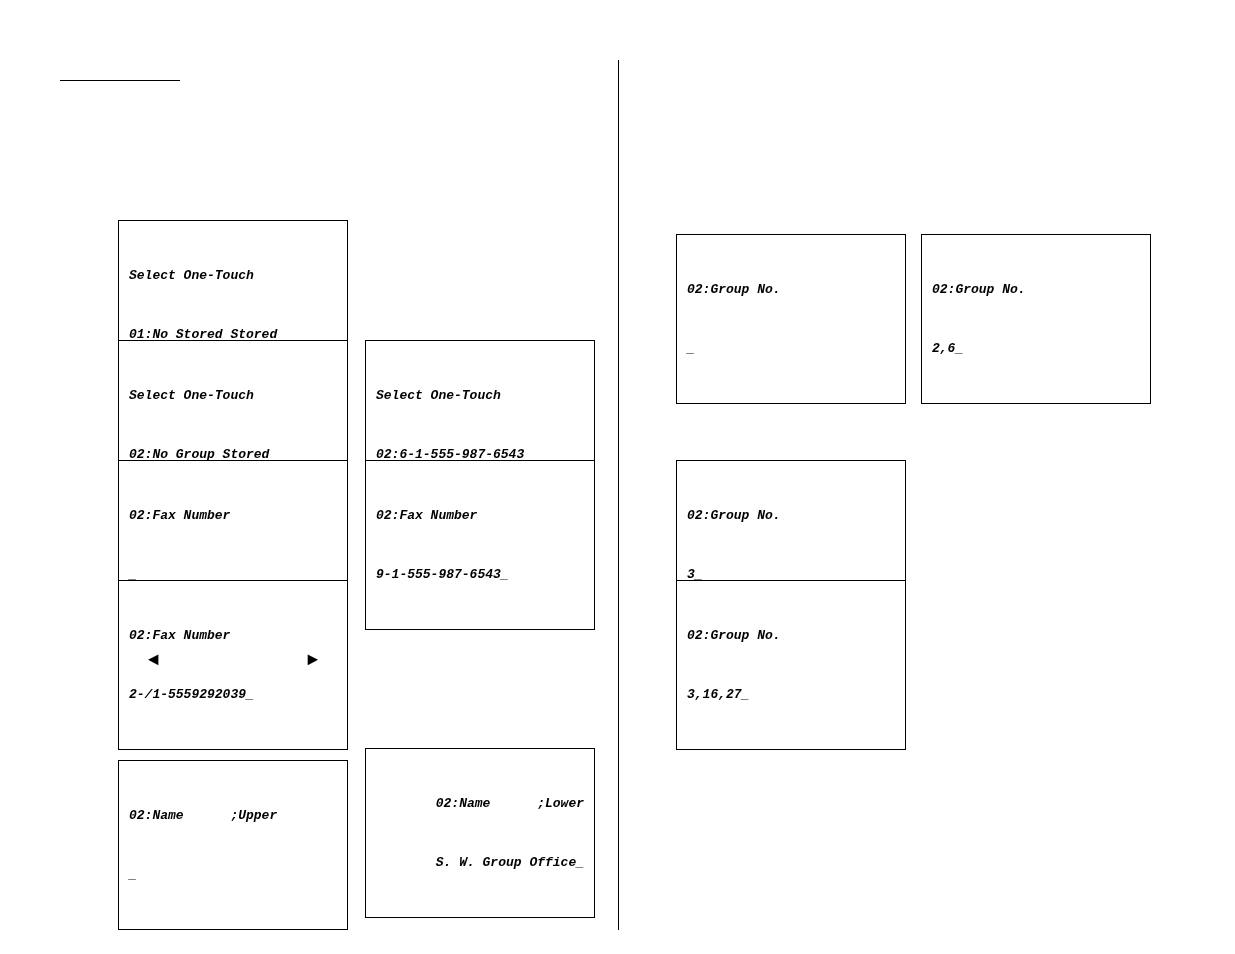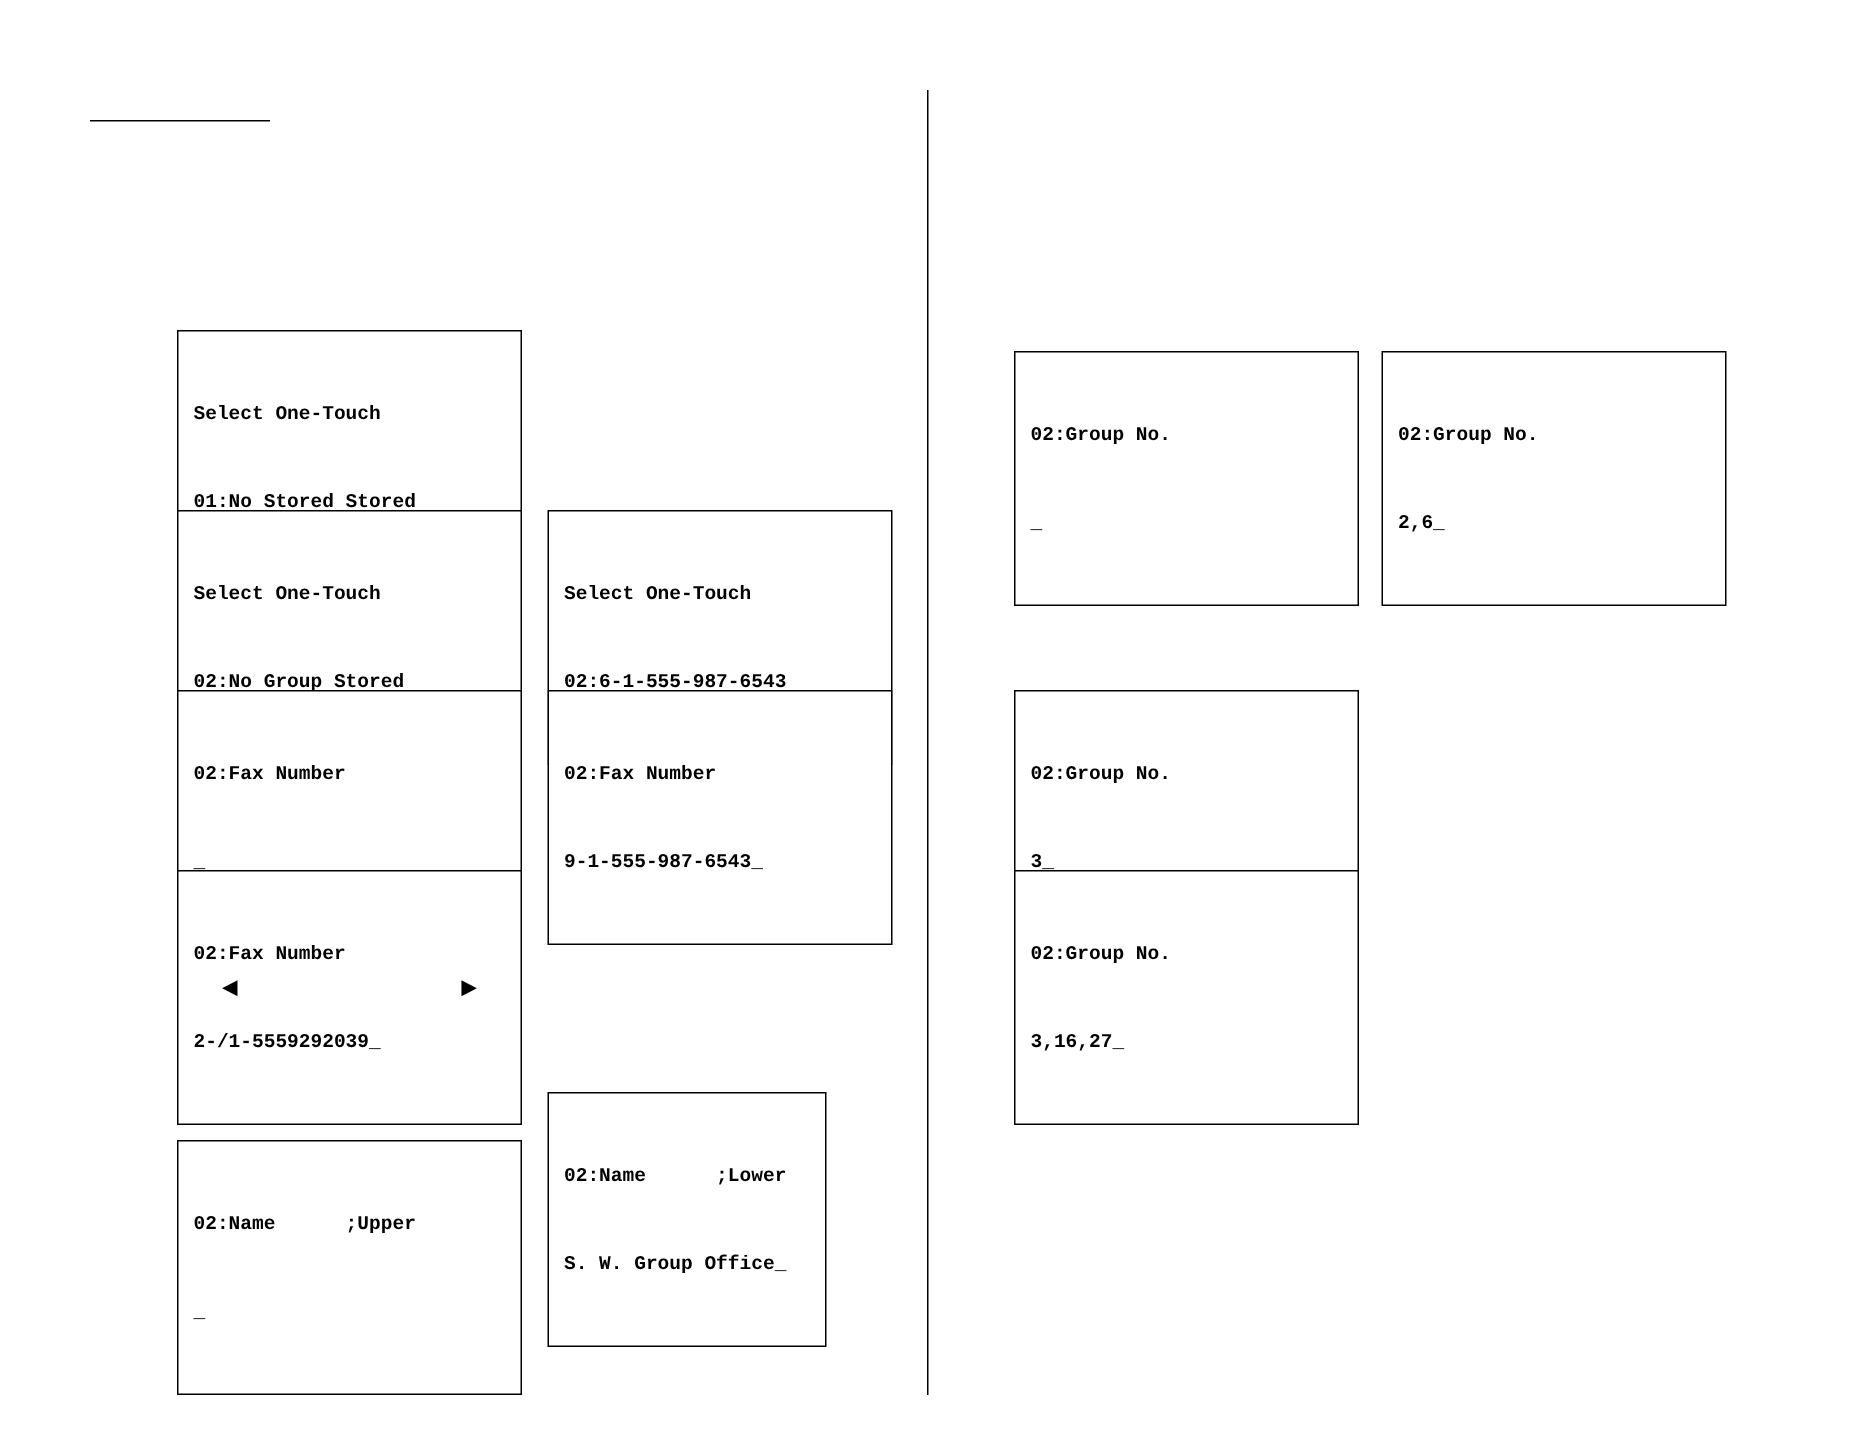--- a/index.html
+++ b/index.html
@@ -50,20 +50,21 @@
     .lcd-box {
       border: 1.5px solid #000000;
       padding: 6px 10px;
       font-family: 'Courier New', Courier, monospace;
       font-size: 13px;
       font-weight: bold;
       line-height: 1.5;
       background: #ffffff;
       position: absolute;
       white-space: pre;
+      font-style: italic;
     }
 
     
     .panel-select-01 {
       left: 118px;
       top: 220px;
       width: 230px;
     }
 
     .panel-select-02-left {
@@ -115,22 +116,23 @@
     }
 
     .panel-name-upper {
       left: 118px;
       top: 760px;
       width: 230px;
     }
 
     .panel-name-lower {
       left: 365px;
-      top: 728px;
-      width: 186px;
+      top: 748px;
+      width: 230px;
+      text-align: right;
     }
 
     
     .panel-group-02-top-left {
       left: 676px;
       top: 234px;
       width: 230px;
     }
 
     .panel-group-02-top-right {

